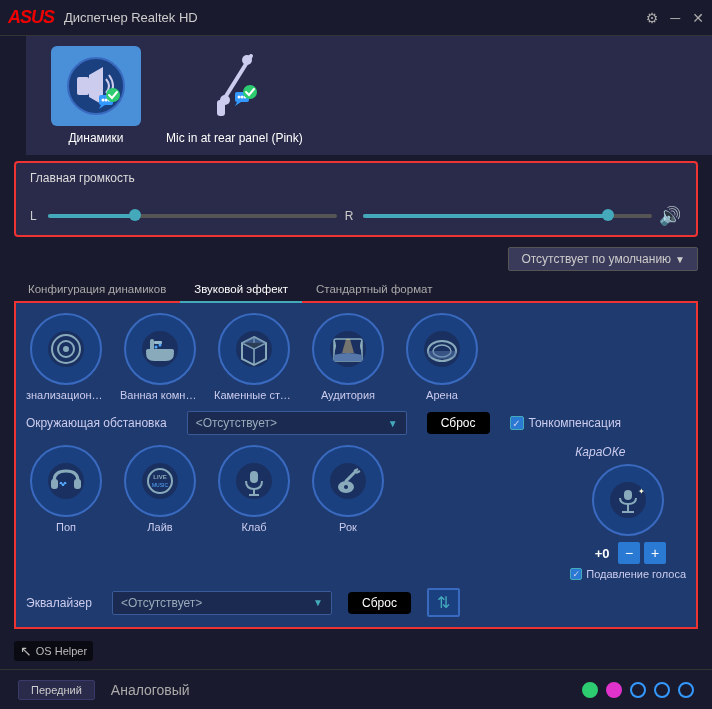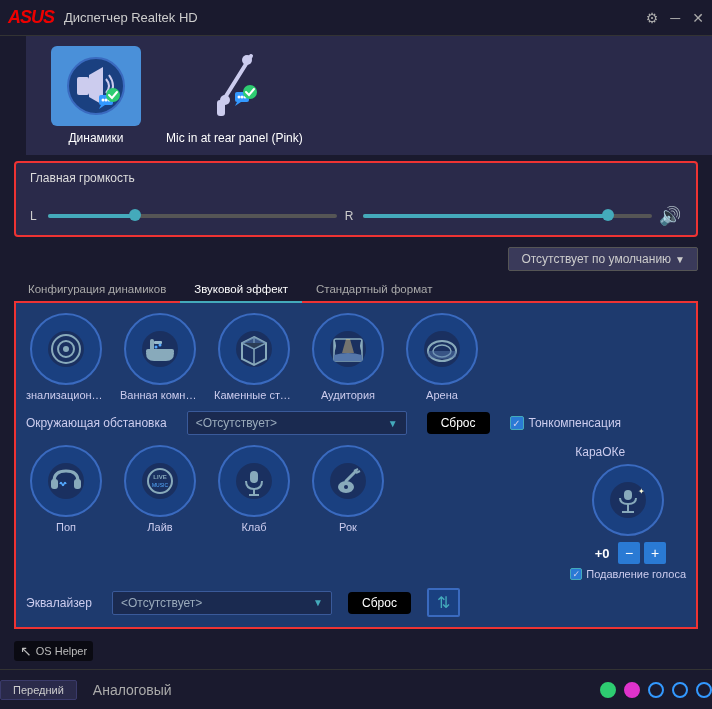--- a/index.html
+++ b/index.html
@@ -305,20 +305,21 @@
       flex-direction: column;
       align-items: center;
       min-width: 110px;
     }
     .karaoke-title {
       font-size: 12px;
       color: #cce;
       margin-bottom: 5px;
       align-self: flex-start;
       padding-left: 5px;
+      font-style: italic;
     }
     .karaoke-icon-circle {
       width: 72px;
       height: 72px;
       border-radius: 50%;
       background: #1a4080;
       border: 2px solid #3a6abf;
       display: flex;
       align-items: center;
       justify-content: center;
@@ -396,21 +397,21 @@
     }
 
     
     .bottom-bar {
       position: absolute;
       bottom: 0;
       left: 0;
       right: 0;
       background: #1a1a2e;
       border-top: 1px solid #333;
-      padding: 5px 0;
+      padding: 5px 18px;
       display: flex;
       align-items: center;
       gap: 16px;
       height: 40px;
     }
     .bottom-tab-btn {
       background: #2a2a4a;
       border: 1px solid #3a3a6a;
       color: #ccc;
       padding: 3px 12px;

